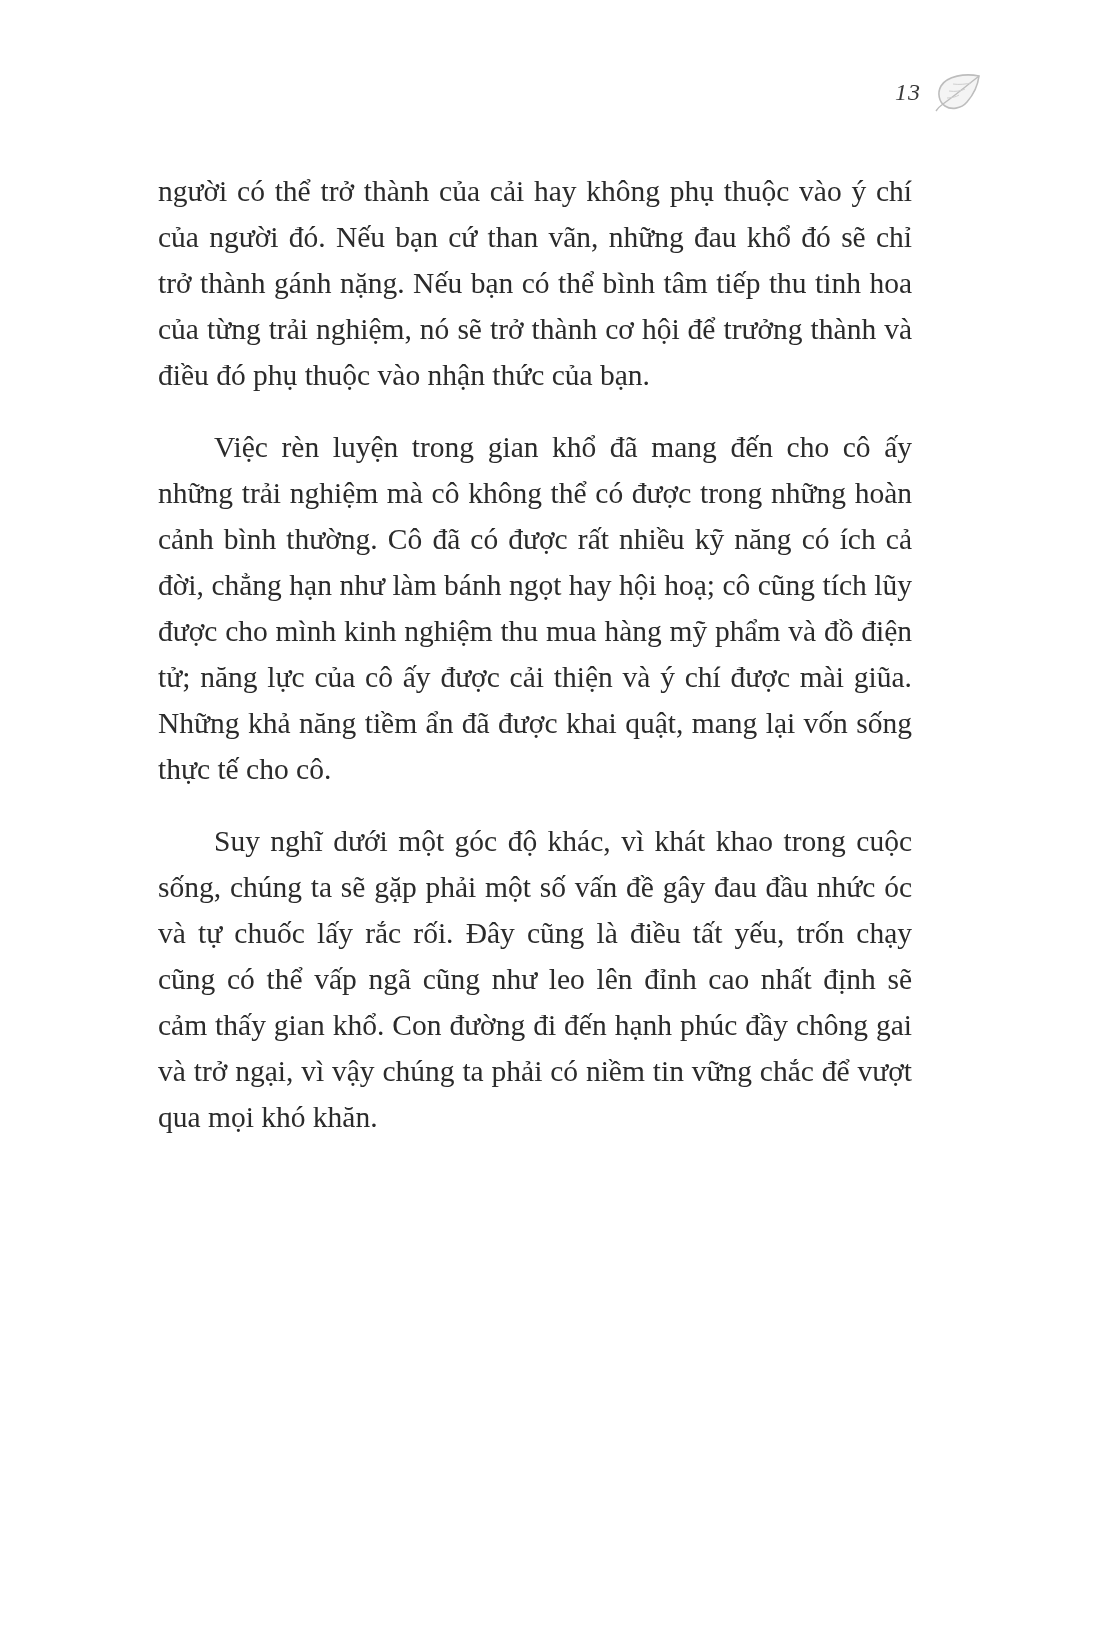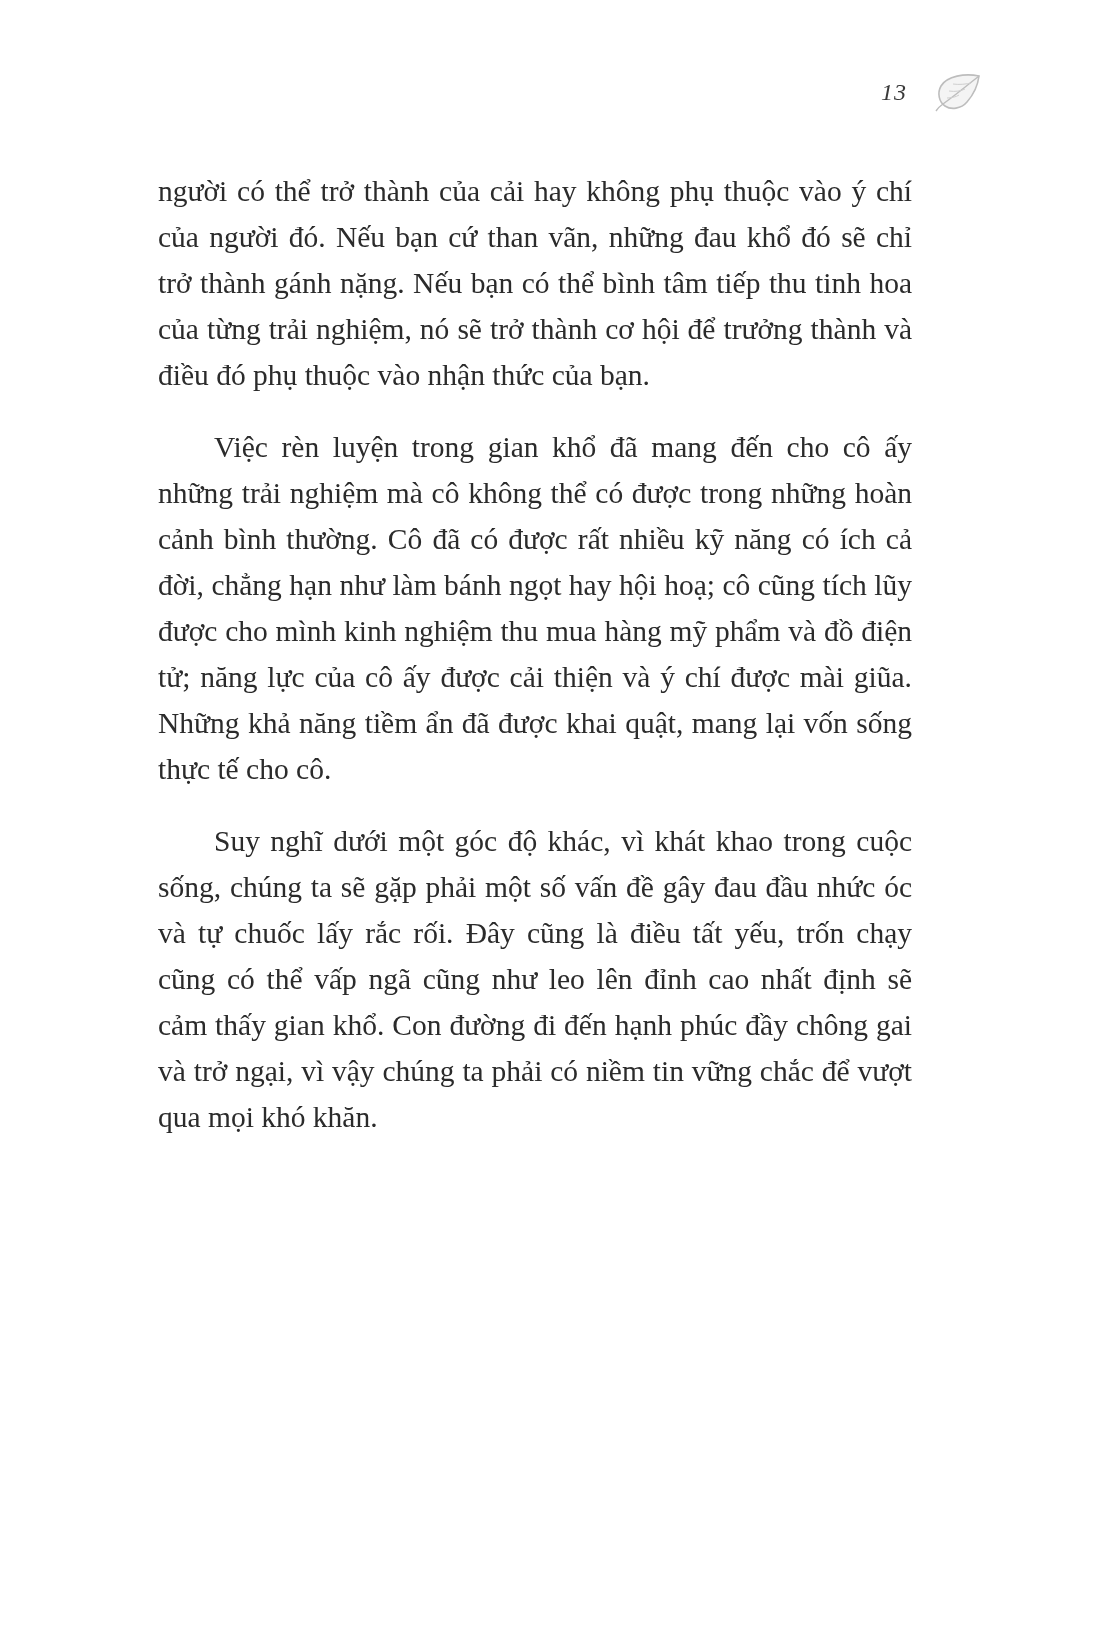--- a/index.html
+++ b/index.html
@@ -15,21 +15,21 @@
     font-family: "Liberation Serif", "DejaVu Serif", serif;
     color: #2b2b2b;
     overflow: hidden;
   }
   .page-header {
     position: absolute;
     top: 72px;
     right: 138px;
     display: flex;
     align-items: center;
-    gap: 28px;
+    gap: 14px;
   }
   .page-number {
     font-style: italic;
     font-size: 24px;
     color: #3a3a3a;
     letter-spacing: 1px;
   }
   .leaf {
     width: 46px;
     height: 40px;

